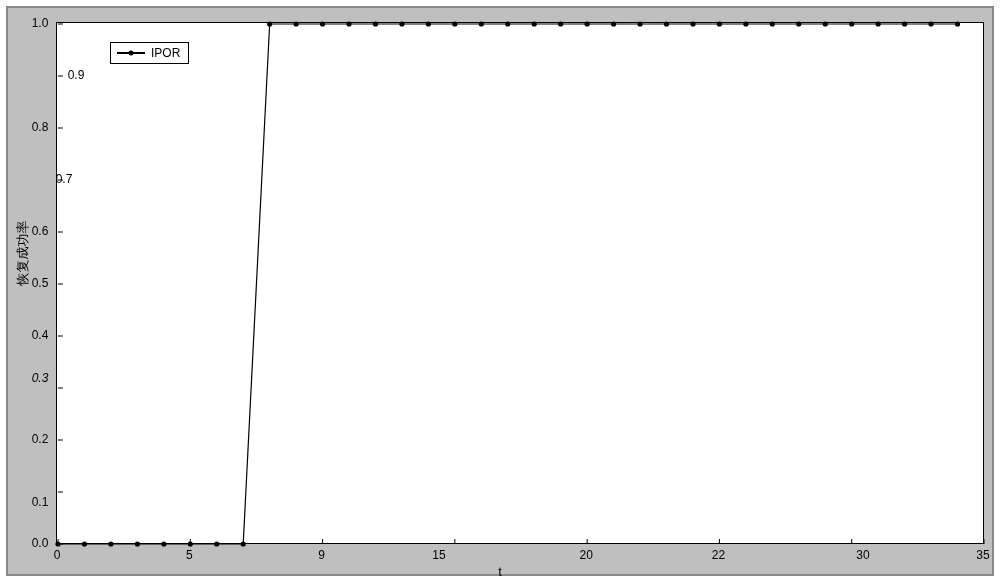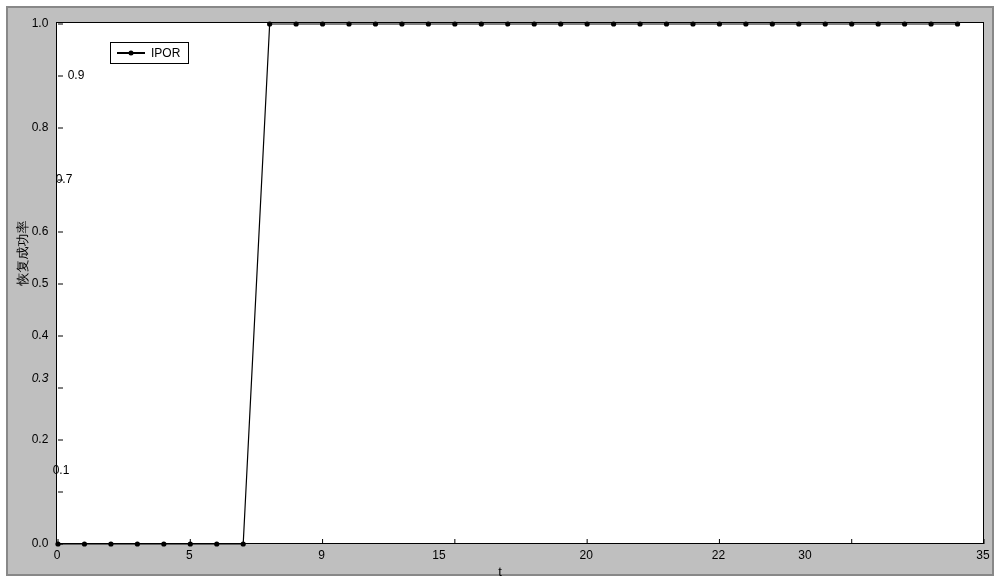--- a/index.html
+++ b/index.html
@@ -173,26 +173,26 @@
     </div>
   </div>
 
   <div id="xticks-container">
       <div class="tick-label-x" style="left: 49px;">0</div>
       <div class="tick-label-x" style="left: 181.286px;">5</div>
       <div class="tick-label-x" style="left: 313.571px;">9</div>
       <div class="tick-label-x" style="left: 431px;">15</div>
       <div class="tick-label-x" style="left: 578.143px; text-align: center;">20</div>
       <div class="tick-label-x" style="left: 710.429px;">22</div>
-      <div class="tick-label-x" style="left: 797px;">30</div>
+      <div class="tick-label-x" style="left: 855px;">30</div>
       <div class="tick-label-x" style="left: 975px;">35</div>
     </div>
   <div id="yticks-container">
       <div class="tick-label-y" style="top: 535px;">0.0</div>
-      <div class="tick-label-y" style="top: 462px; margin-left: 21px;">0.1</div>
+      <div class="tick-label-y" style="top: 494px;">0.1</div>
       <div class="tick-label-y" style="top: 431px;">0.2</div>
       <div class="tick-label-y" style="top: 370px; font-style: italic;">0.3</div>
       <div class="tick-label-y" style="top: 327px;">0.4</div>
       <div class="tick-label-y" style="top: 275px;">0.5</div>
       <div class="tick-label-y" style="top: 223px;">0.6</div>
       <div class="tick-label-y" style="top: 171px; margin-left: 24px;">0.7</div>
       <div class="tick-label-y" style="top: 119px;">0.8</div>
       <div class="tick-label-y" style="top: 67px; margin-left: 36px;">0.9</div>
       <div class="tick-label-y" style="top: 15px;">1.0</div>
     </div>

